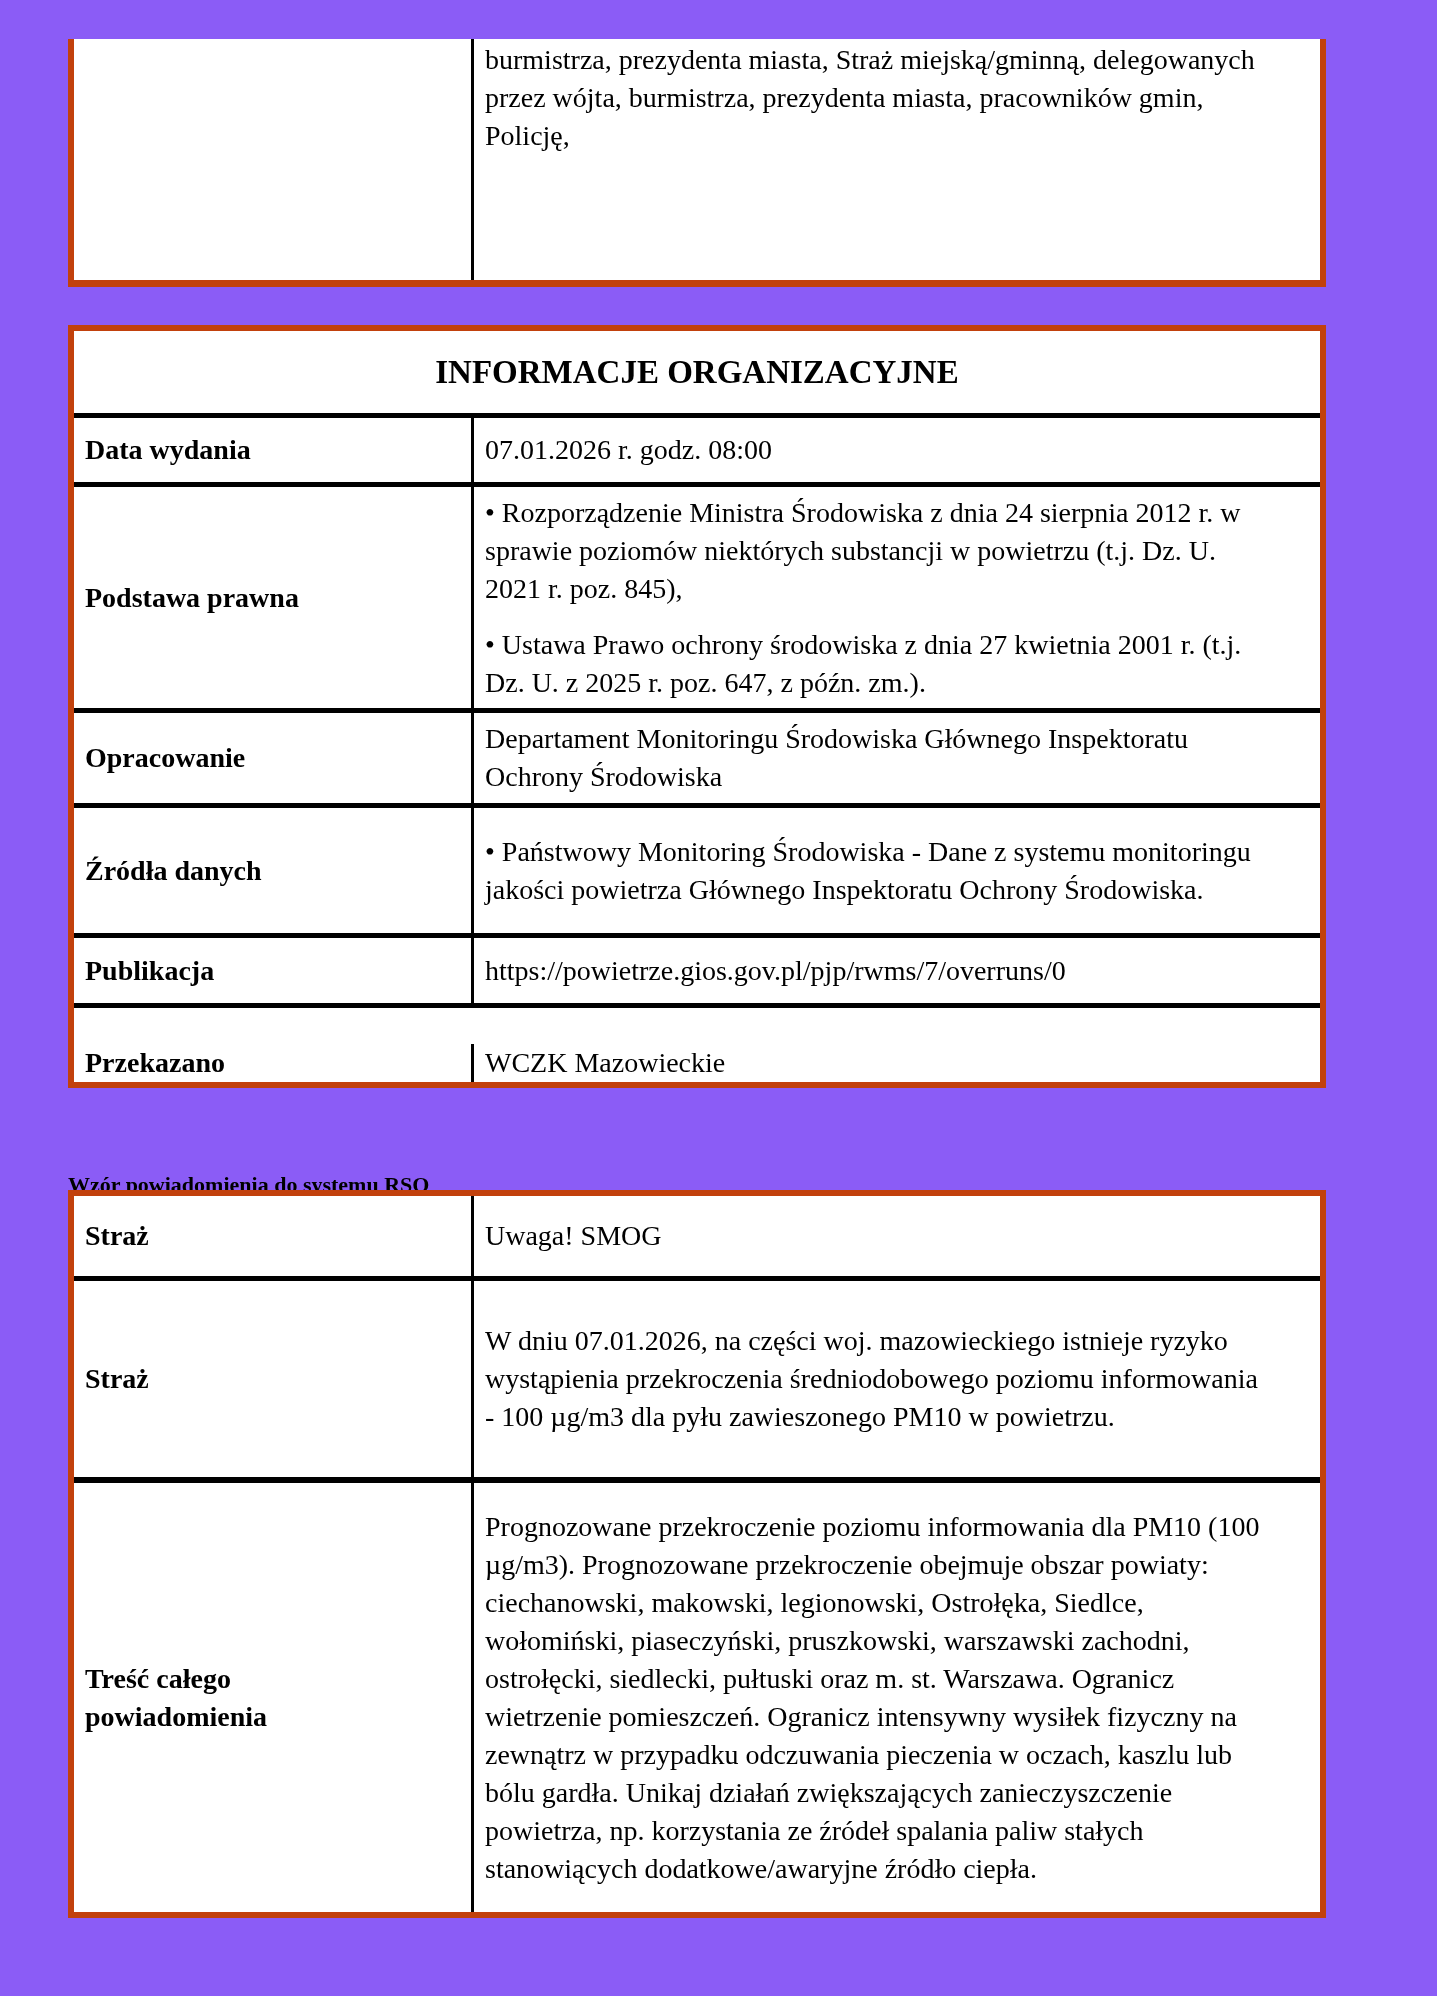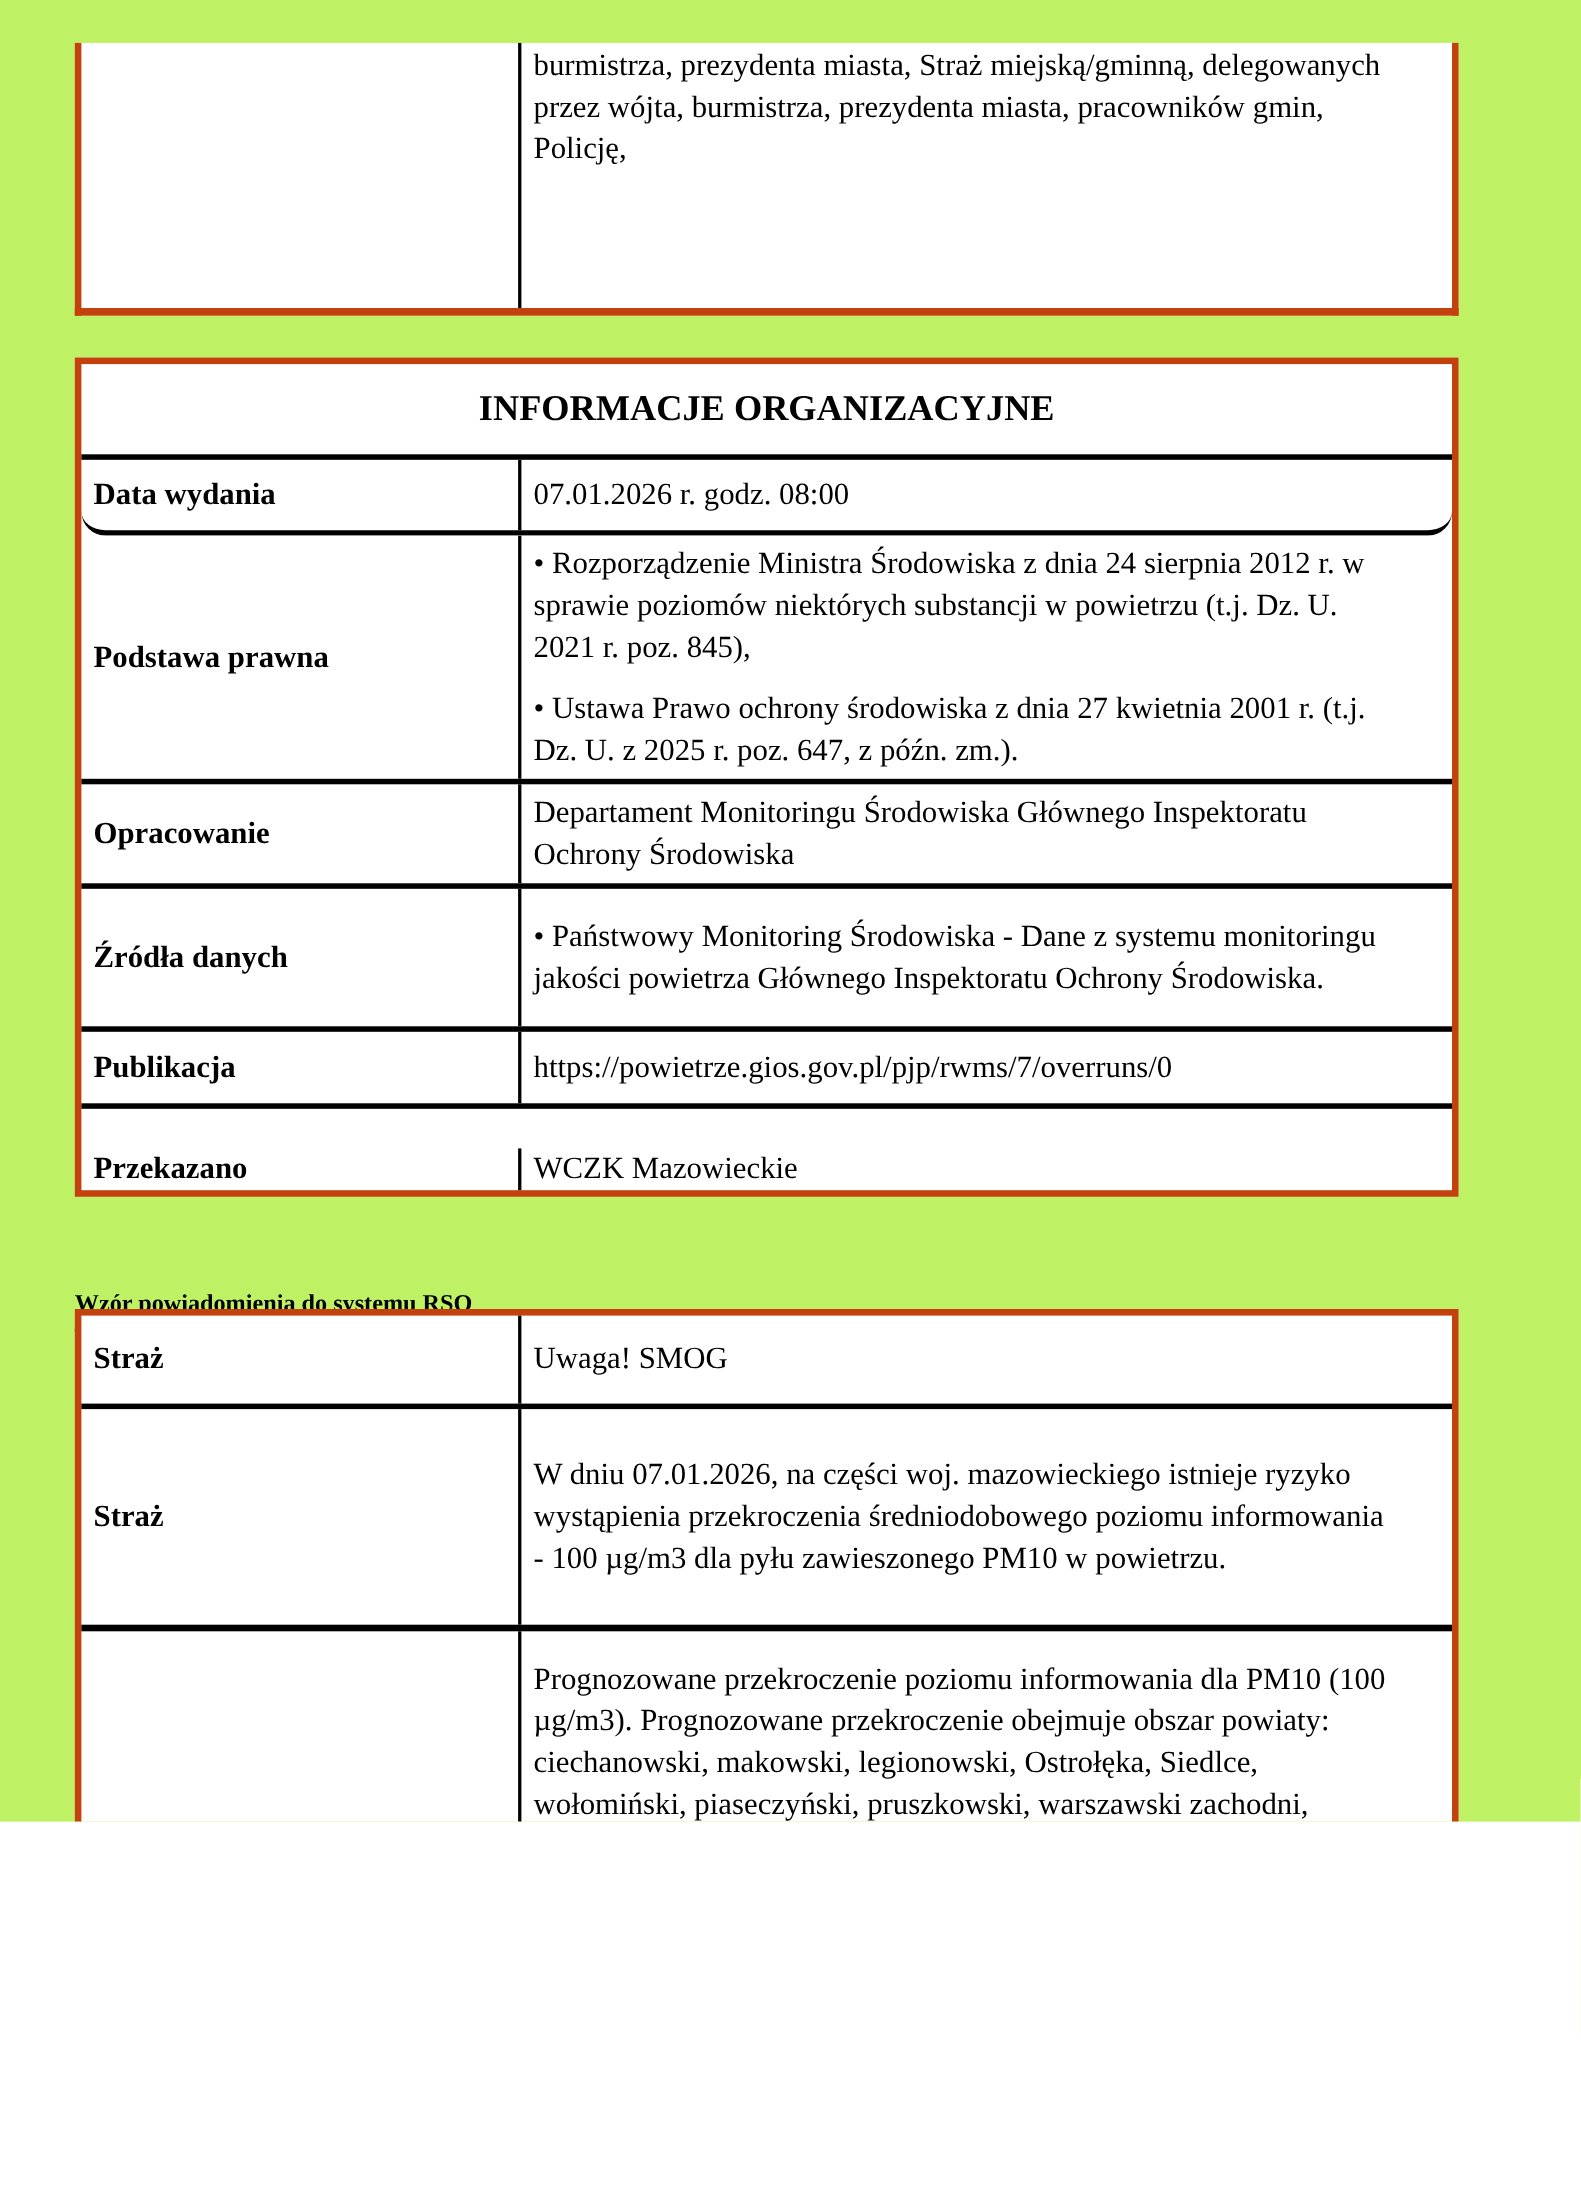--- a/index.html
+++ b/index.html
@@ -12,22 +12,22 @@
     height: 1996px;
     position: relative;
     font-family: "Liberation Serif", "DejaVu Serif", serif;
     color: #000000;
     font-size: 28px;
     line-height: 38px;
   }
   .page {
     position: relative;
     width: 1437px;
-    height: 1656px;
-    background: #bef264;
+    height: 1996px;
+    background: #8b5cf6;
     overflow: hidden;
   }
 
   
   .tbl {
     position: absolute;
     left: 68px;
     width: 1258px;
     box-sizing: border-box;
     border: 6px solid #c2410c;
@@ -82,21 +82,21 @@
     box-sizing: border-box;
     height: 87px;
     border-bottom: 5px solid #000;
     display: flex;
     align-items: center;
     justify-content: center;
     font-weight: bold;
     font-size: 33px;
     text-align: center;
   }
-  #org-table .row-0 { height: 69px; border-radius: 22px; }
+  #org-table .row-0 { height: 69px; }
   #org-table .row-1 { height: 226px; }
   #org-table .row-2 { height: 130px; }
   #org-table .row-3 { height: 95px; }
   #org-table .row-4 { height: 70px; }
   #org-table .row-5 { height: 74px; align-items: flex-end; }
 
   
   #rso-heading {
     position: absolute;
     left: 68px;

